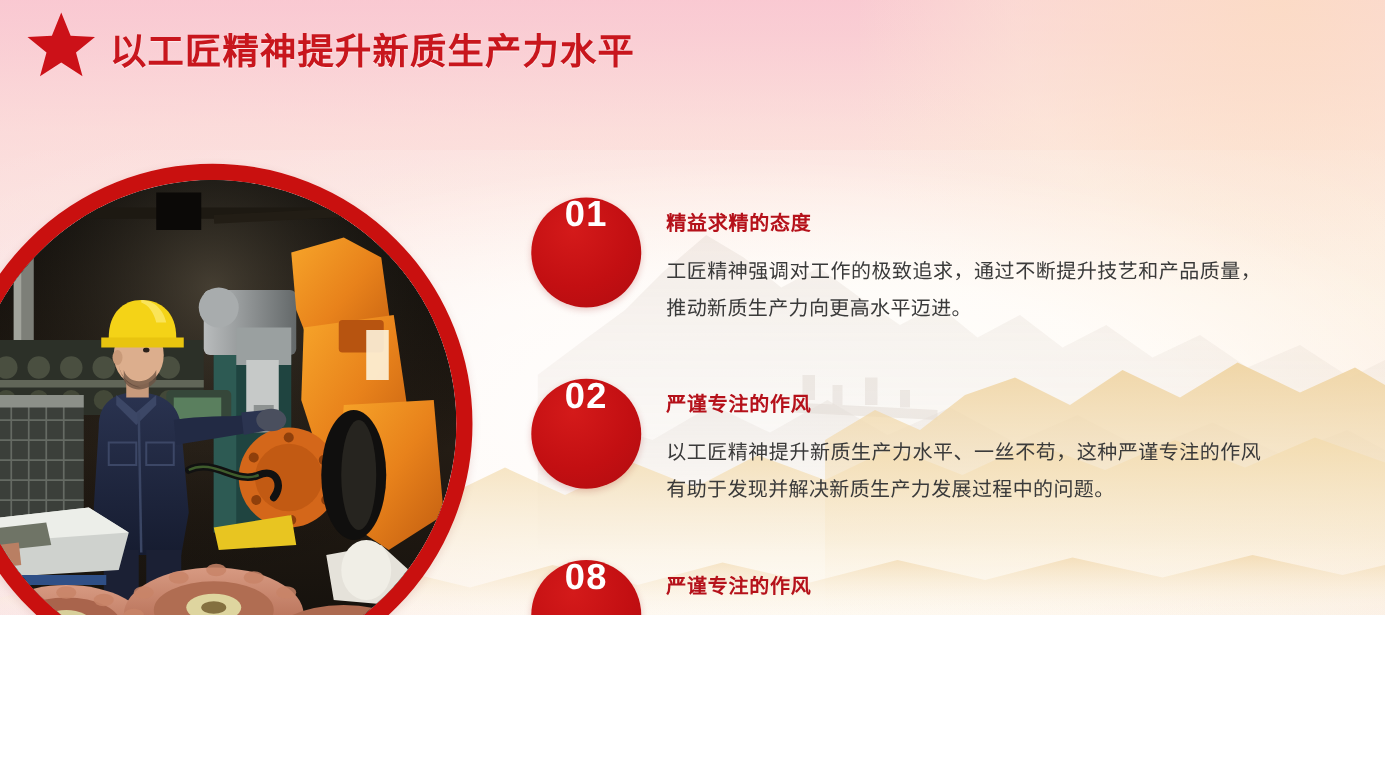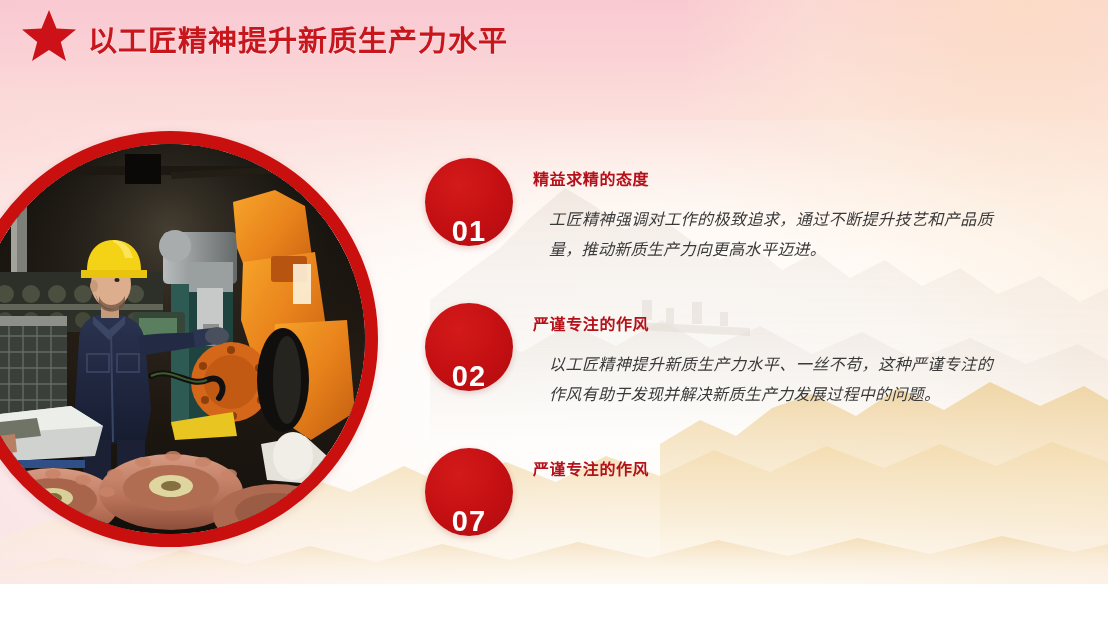--- a/index.html
+++ b/index.html
@@ -4,21 +4,21 @@
 <title>以工匠精神提升新质生产力水平</title>
 <style>
   html, body {
     margin: 0;
     padding: 0;
     background: #ffffff;
   }
   #slide {
     position: relative;
     width: 1108px;
-    height: 584px;
+    height: 492px;
     overflow: hidden;
     font-family: "Liberation Sans", "DejaVu Sans", sans-serif;
     background: #f0abfc;
     user-select: none;
   }
 
   
   .bg-base {
     position: absolute;
     inset: 0;
@@ -140,21 +140,21 @@
   .item-2 { top: 163px; }
   .item-3 { top: 308px; }
 
   .badge {
     position: absolute;
     left: 0; top: 0;
     width: 88px; height: 88px;
     border-radius: 50%;
     background: radial-gradient(circle at 38% 30%, #d41a1a 0%, #c30f12 55%, #b00c10 100%);
     display: flex;
-    align-items: flex-end;
+    align-items: flex-start;
     justify-content: center;
     box-shadow: 0 2px 6px rgba(150,20,20,0.22);
   }
   .badge-num {
     color: #ffffff;
     font-size: 29px;
     font-weight: bold;
     letter-spacing: 1px;
     line-height: 1;
   }
@@ -170,23 +170,22 @@
     color: #b5111a;
     letter-spacing: 0.6px;
     margin: 0 0 14px 0;
     line-height: 1.2;
   }
   .item-body {
     font-size: 16px;
     color: #3a3a3a;
     line-height: 1.85;
     letter-spacing: 0.3px;
-    margin: 16px;
+    margin: 0;
     text-align: justify;
-    font-style: italic;
   }
 </style>
 </head>
 <body>
 
 <div id="slide">
 
   <div class="bg-base"></div>
   <div class="bg-topglow"></div>
   <div class="bg-rightglow"></div>
@@ -460,21 +459,21 @@
         <span class="badge-num">02</span>
       </div>
       <div class="item-text">
         <h3 class="item-heading">严谨专注的作风</h3>
         <p class="item-body">以工匠精神提升新质生产力水平、一丝不苟，这种严谨专注的作风有助于发现并解决新质生产力发展过程中的问题。</p>
       </div>
     </div>
 
     <div class="item item-3">
       <div class="badge">
-        <span class="badge-num">07</span>
+        <span class="badge-num">08</span>
       </div>
       <div class="item-text">
         <h3 class="item-heading">严谨专注的作风</h3>
       </div>
     </div>
 
   </div>
 </div>
 
 </body></html>

